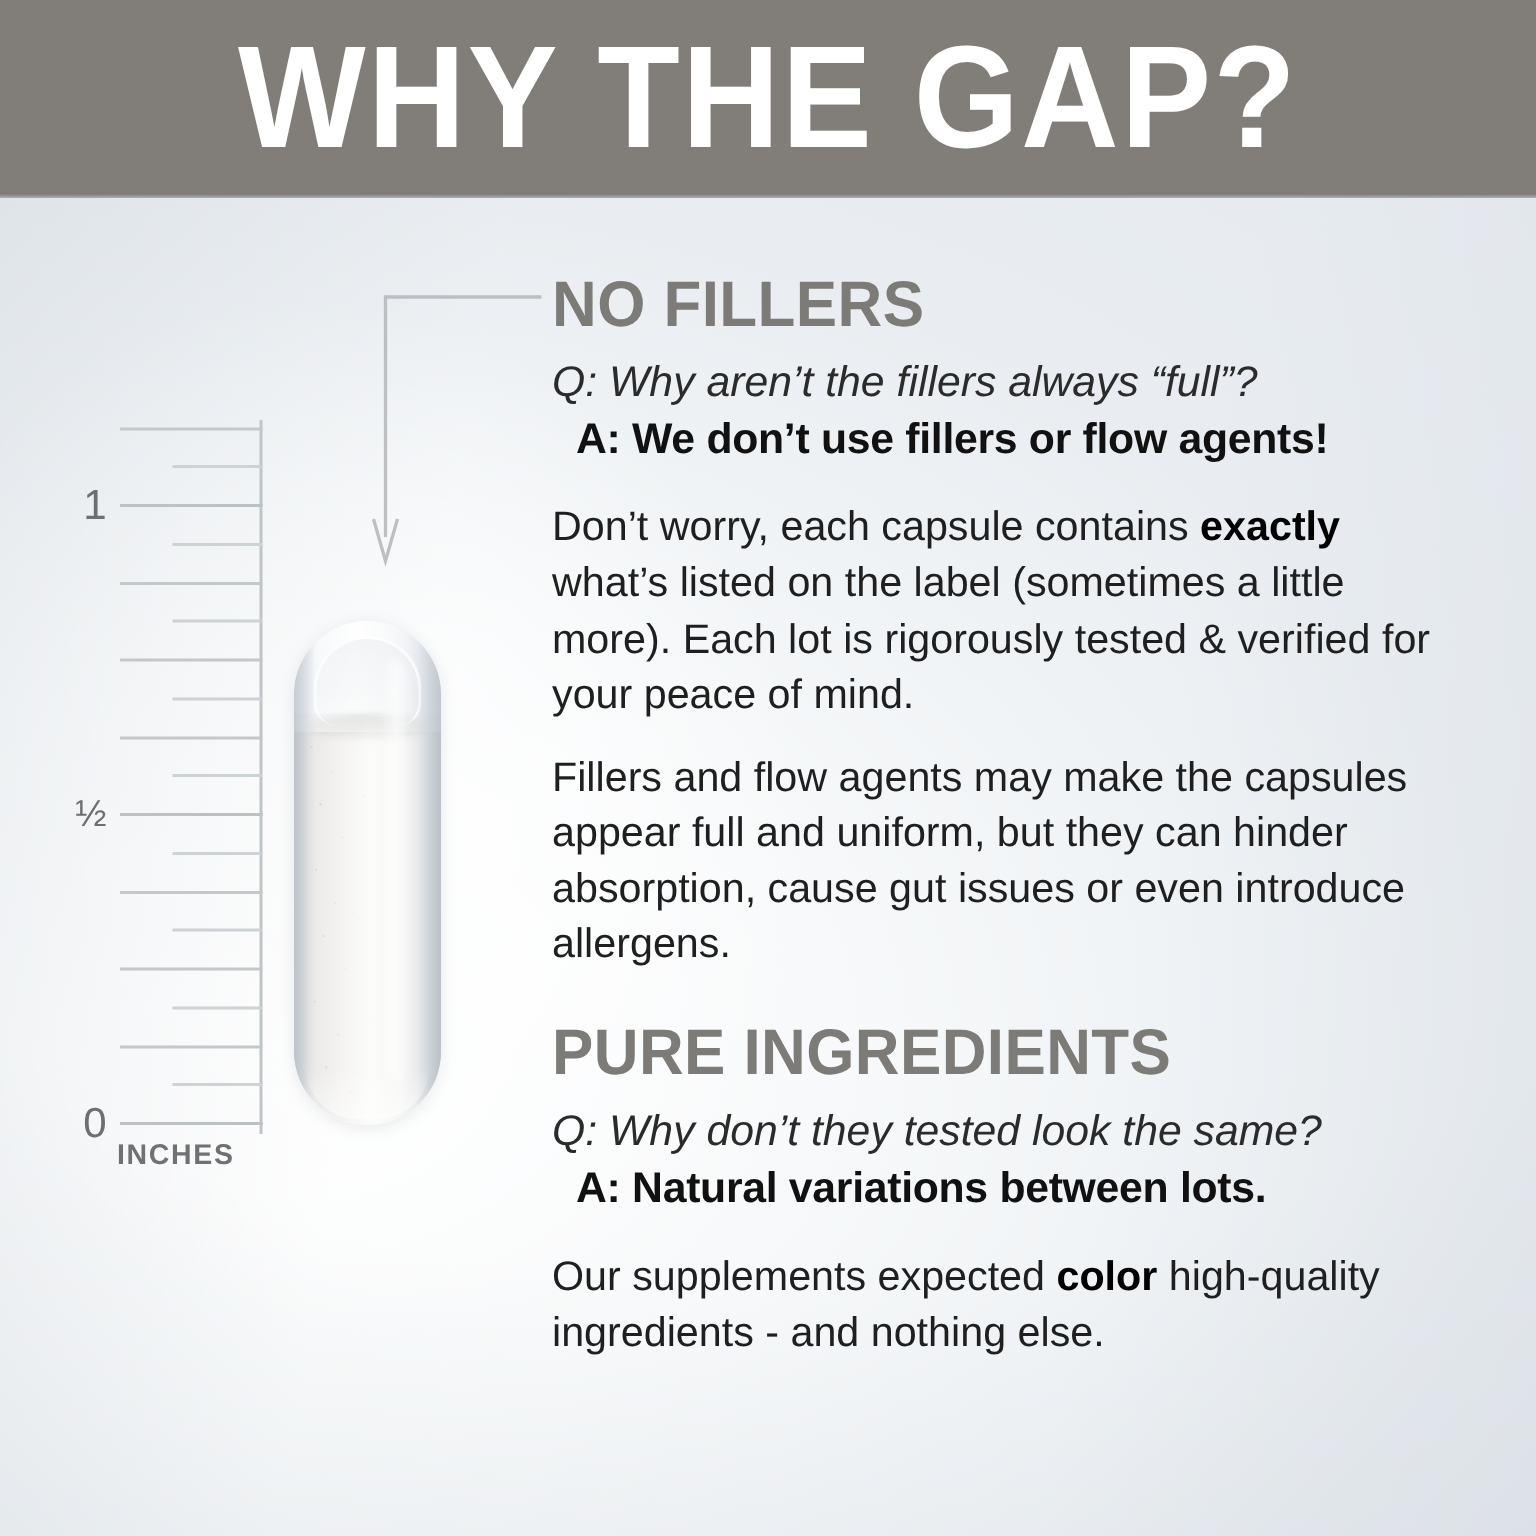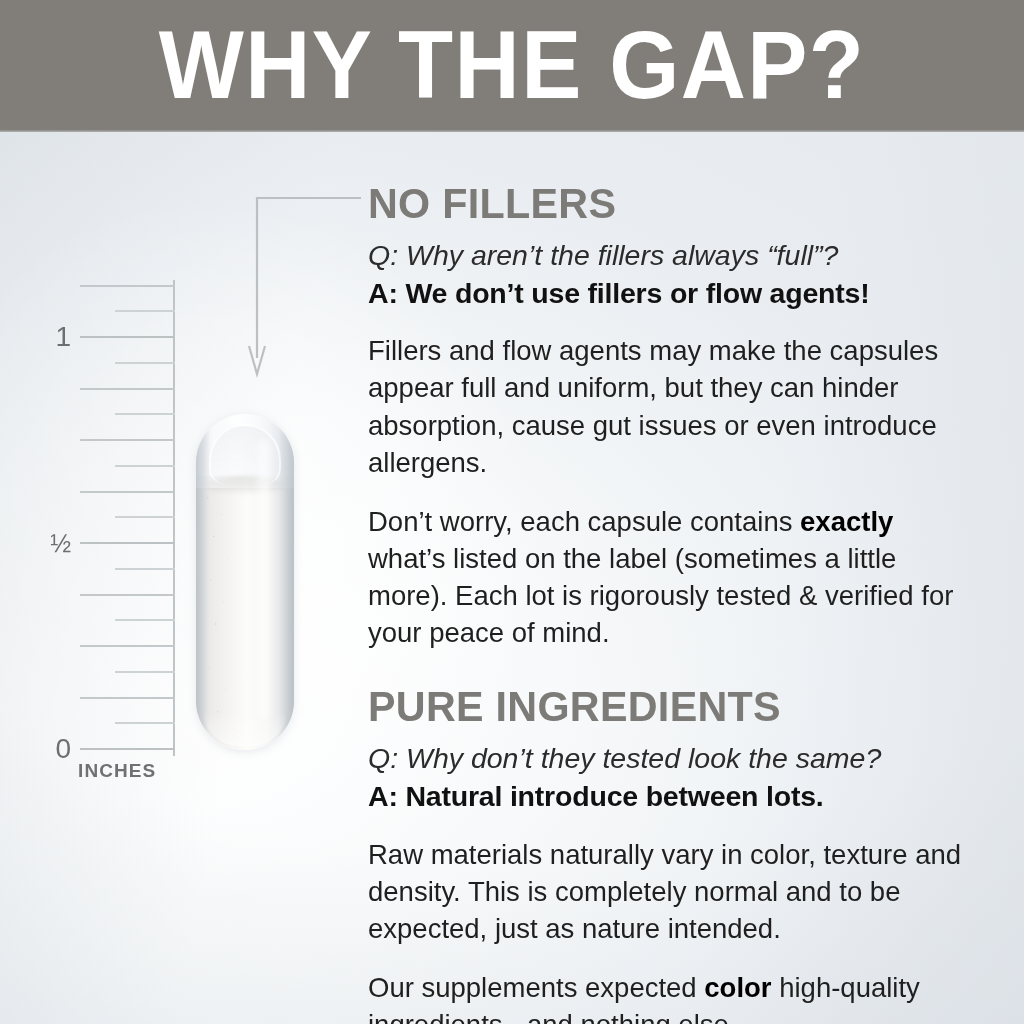--- a/index.html
+++ b/index.html
@@ -321,21 +321,21 @@
     font-size: 28.5px;
     line-height: 1.18;
     margin: 0 0 4px 0;
     white-space: nowrap;
   }
   .a-line {
     color: #111111;
     font-weight: bold;
     font-size: 28.5px;
     line-height: 1.18;
-    margin: 0 0 22px 0;
+    margin: 0 0 22px 16px;
     white-space: nowrap;
     letter-spacing: -0.2px;
   }
   .para {
     color: #1f1f1f;
     font-size: 27.5px;
     line-height: 1.35;
     margin: 0 0 22px 0;
   }
   .para b { font-weight: bold; color: #000; }
@@ -409,24 +409,23 @@
       <div class="capsule-highlight"></div>
       <div class="capsule-bottom-shade"></div>
     </div>
   </div>
 
   <div class="copy">
 
     <h2 class="section-heading">NO FILLERS</h2>
     <p class="q-line">Q: Why aren’t the fillers always “full”?</p>
     <p class="a-line">A: We don’t use fillers or flow agents!</p>
+    <p class="para tight"><span>Don’t worry, each capsule contains </span><b>exactly</b><span> what’s listed on the label (sometimes a little more). Each lot is rigorously tested &amp; verified for your peace of mind.</span></p>
     <p class="para"><span>Fillers and flow agents may make the capsules appear full and uniform, but they can hinder absorption, cause gut issues or even introduce allergens.</span></p>
-    <p class="para tight"><span>Don’t worry, each capsule contains </span><b>exactly</b><span> what’s listed on the label (sometimes a little more). Each lot is rigorously tested &amp; verified for your peace of mind.</span></p>
 
     <h2 class="section-heading heading-2">PURE INGREDIENTS</h2>
     <p class="q-line">Q: Why don’t they tested look the same?</p>
-    <p class="a-line">A: Natural introduce between lots.</p>
-    <p class="para"><span>Raw materials naturally vary in color, texture and density. This is completely normal and to be expected, just as nature intended.</span></p>
+    <p class="a-line">A: Natural variations between lots.</p>
     <p class="para"><span>Our supplements expected </span><b>color</b><span> high-quality ingredients - and nothing else.</span></p>
 
   </div>
 
 </div>
 
 </body></html>

